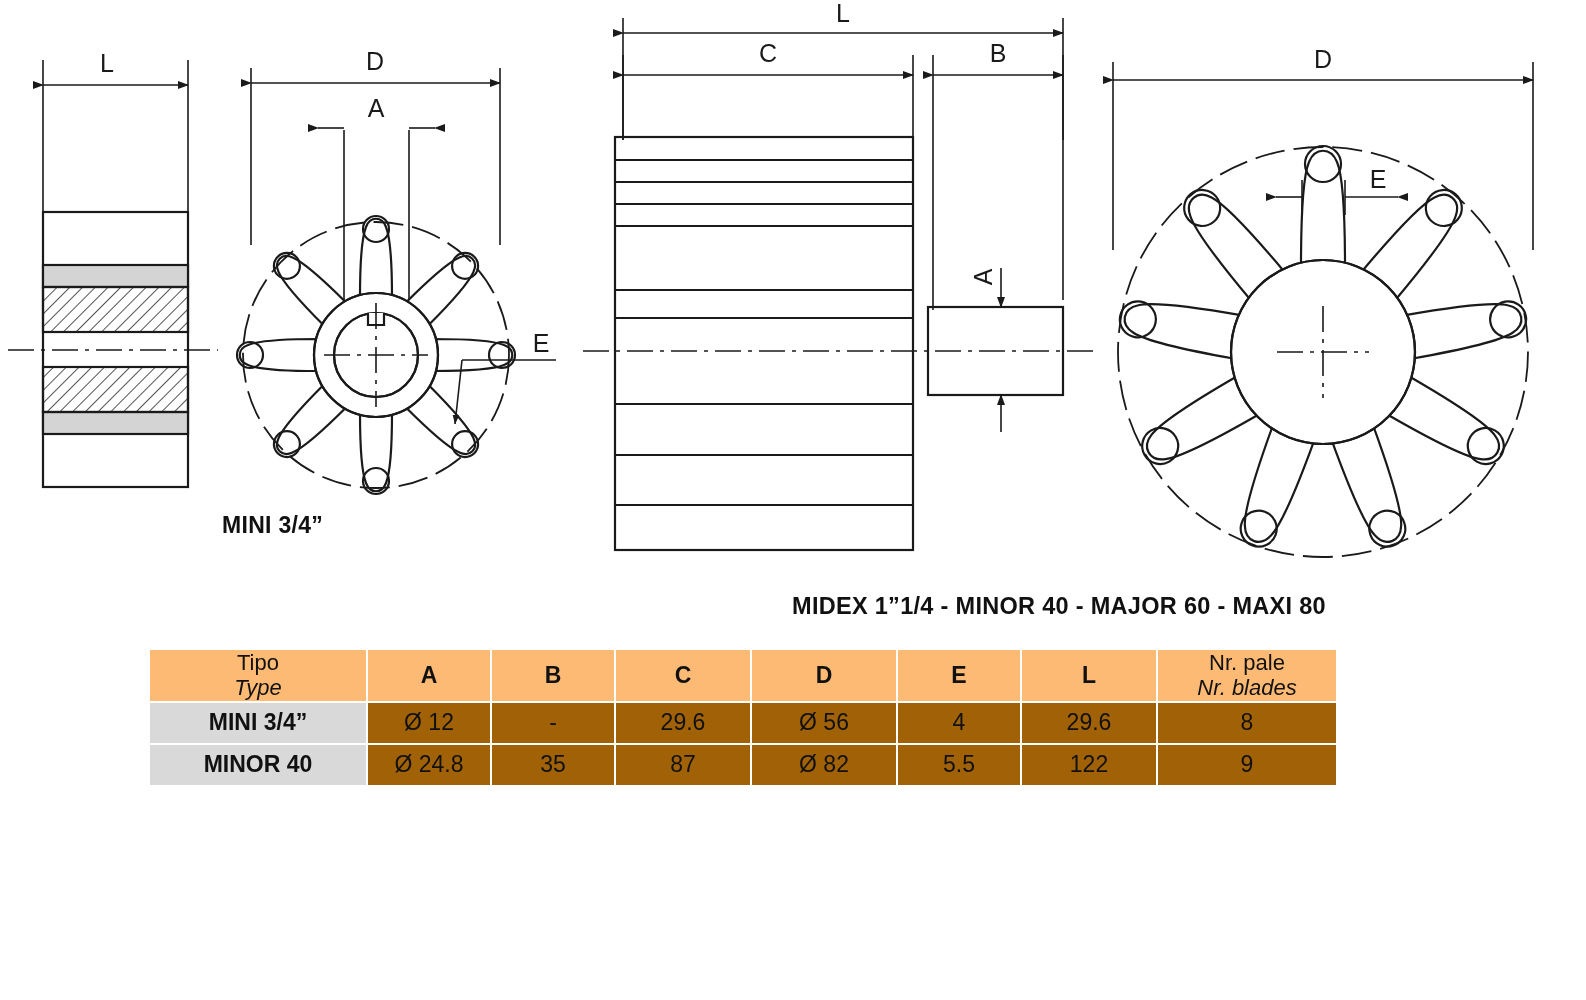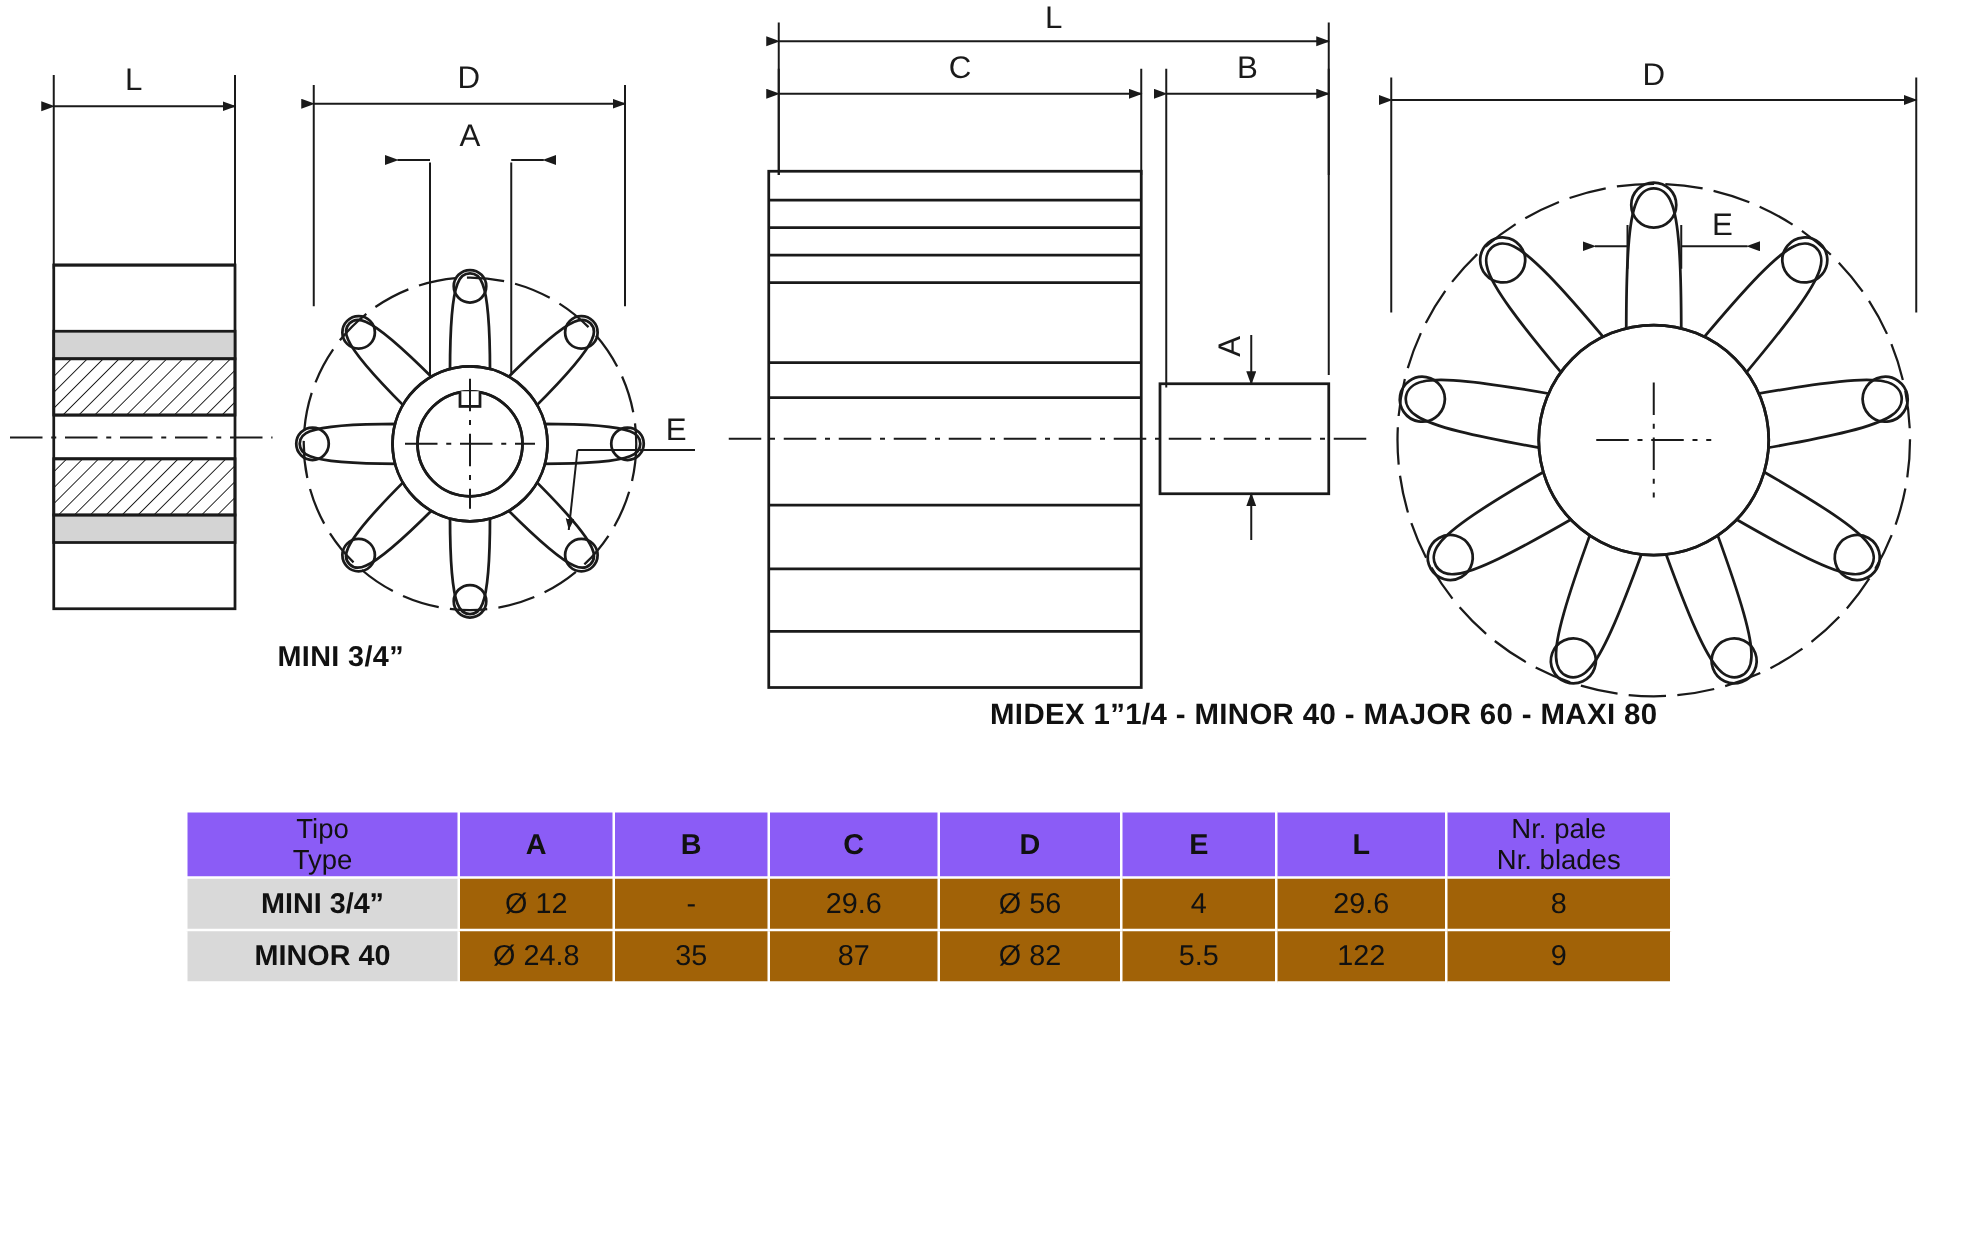--- a/index.html
+++ b/index.html
@@ -40,21 +40,21 @@
   }
   .caption {
     position: absolute;
     font-family: "Liberation Sans", sans-serif;
     font-weight: bold;
     font-size: 23px;
     color: #111;
     letter-spacing: .3px;
   }
   #cap-mini { left: 222px; top: 512px; }
-  #cap-midex { left: 792px; top: 558px; font-size: 23.5px; }
+  #cap-midex { left: 792px; top: 593px; font-size: 23.5px; }
 
   
   .tablewrap {
     position: absolute;
     left: 148px;
     top: 648px;
     width: 1188px;
   }
   table.spec {
     border-collapse: collapse;
@@ -64,28 +64,29 @@
   table.spec th, table.spec td {
     border: 2px solid #ffffff;
     text-align: center;
     font-size: 23px;
     font-family: "Liberation Sans", sans-serif;
     color: #111;
     padding: 0;
     height: 40px;
   }
   thead th {
-    background: #8b5cf6;
+    background: #fdba74;
     height: 74px;
     font-weight: bold;
     line-height: 1.15;
     margin-top: 16px;
   }
   thead th .it {
     display: block;
+    font-style: italic;
     font-weight: normal;
     font-size: 22px;
   }
   thead th .rg {
     display: block;
     font-weight: normal;
     font-size: 22px;
   }
   tbody td {
     background: #a16207;

